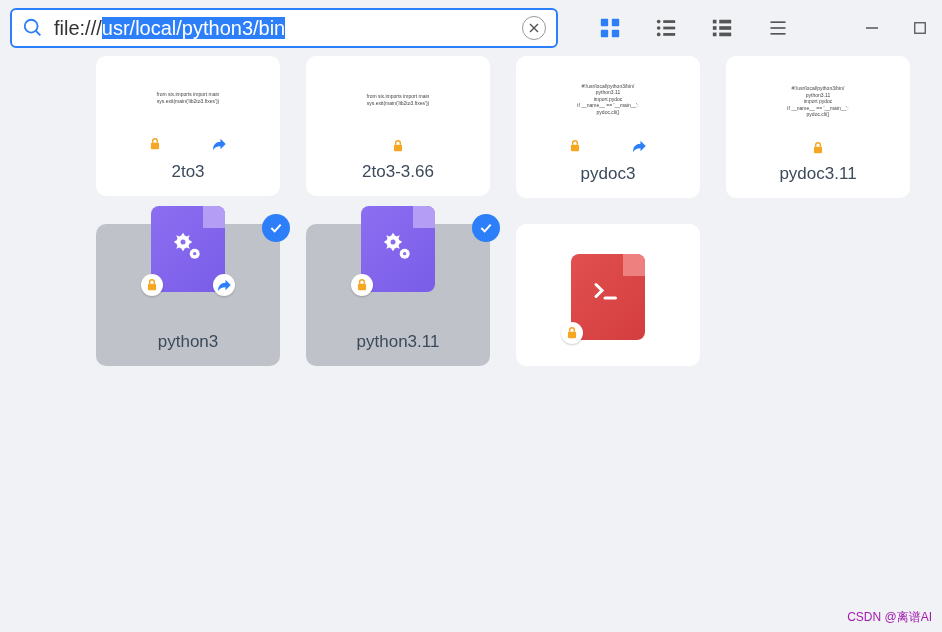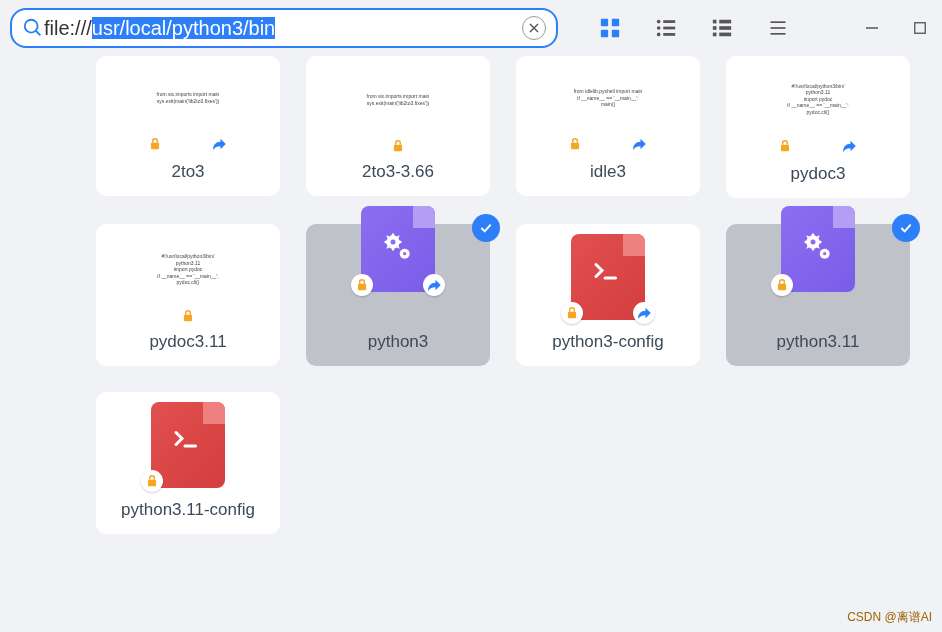--- a/index.html
+++ b/index.html
@@ -16,23 +16,23 @@
   padding: 8px 12px 8px 10px;
   background: #f0f2f5;
   gap: 16px;
 }
 .search-container {
   flex: 0 0 548px;
   display: flex;
   align-items: center;
   background: #fff;
   border: 2px solid #2d7ff9;
-  border-radius: 16px;
+  border-radius: 6px;
   padding: 6px 10px;
-  gap: 0;
+  gap: 10px;
 }
 .search-icon {
   width: 22px;
   height: 22px;
   display: flex;
   align-items: center;
   justify-content: center;
 }
 .search-input {
   flex: 1;
@@ -178,21 +178,21 @@
   top:-10px;right:-10px;
   width:28px;height:28px;
   background:#2d7ff9;
   border-radius:50%;
   display:flex;align-items:center;justify-content:center;
 }
 .watermark {
   position:absolute;
   bottom:6px;right:10px;
   font-size:12px;
-  color:#a16207;
+  color:#a21caf;
 }
 </style>
 </head>
 <body>
 
 <div class="toolbar">
   <div class="search-container">
     <span class="search-icon">
       <svg width="22" height="22" viewBox="0 0 24 24" fill="none" stroke="#2d7ff9" stroke-width="2">
           <circle cx="10" cy="10" r="7"></circle>
@@ -286,41 +286,20 @@
       </div>
       <div class="badges single">
         <span class="lock">
           <svg width="14" height="14" viewBox="0 0 24 24" fill="#f5a623">
             <rect x="5" y="10" width="14" height="11" rx="2"></rect>
             <path d="M8 10V7a4 4 0 018 0v3" fill="none" stroke="#f5a623" stroke-width="2.5"></path>
           </svg>
         </span>
       </div>
       <div class="label">2to3-3.66</div>
-    </div>
-    <div class="card cut">
-      <div class="thumb">
-        <div>from idlelib.pyshell import main</div>
-        <div>if __name__ == '__main__':</div>
-        <div>  main()</div>
-      </div>
-      <div class="badges">
-        <span class="lock">
-          <svg width="14" height="14" viewBox="0 0 24 24" fill="#f5a623">
-            <rect x="5" y="10" width="14" height="11" rx="2"></rect>
-            <path d="M8 10V7a4 4 0 018 0v3" fill="none" stroke="#f5a623" stroke-width="2.5"></path>
-          </svg>
-        </span>
-        <span class="share">
-          <svg width="18" height="18" viewBox="0 0 24 24" fill="#2d7ff9">
-            <path d="M14 5l7 7-7 7v-4c-5 0-8 2-10 5 0-7 4-11 10-11V5z"></path>
-          </svg>
-        </span>
-      </div>
-      <div class="label">idle3</div>
     </div>
     <div class="card">
       <div class="thumb">
         <div>#!/usr/local/python3/bin/</div>
         <div>python3.11</div>
         <div></div>
         <div>import pydoc</div>
         <div>if __name__ == '__main__':</div>
         <div>  pydoc.cli()</div>
       </div>
@@ -382,43 +361,20 @@
           </svg>
         </span>
       </div>
       <div class="label">python3</div>
       <span class="check">
         <svg width="16" height="16" viewBox="0 0 24 24" fill="none" stroke="#fff" stroke-width="3">
           <polyline points="5,12 10,17 19,7"></polyline>
         </svg>
       </span>
     </div>
-    <div class="card">
-      <div class="bigicon red">
-        <div class="sheet">
-          <div class="fold"></div>
-          <div class="gear"><svg width="36" height="36" viewBox="0 0 48 48" fill="none" stroke="#fff" stroke-width="4" stroke-linecap="round">
-              <polyline points="8,10 16,18 8,26"></polyline>
-              <line x1="20" y1="28" x2="34" y2="28"></line>
-            </svg></div>
-        </div>
-        <span class="corner-lock">
-          <svg width="14" height="14" viewBox="0 0 24 24" fill="#f5a623">
-            <rect x="5" y="10" width="14" height="11" rx="2"></rect>
-            <path d="M8 10V7a4 4 0 018 0v3" fill="none" stroke="#f5a623" stroke-width="2.5"></path>
-          </svg>
-        </span>
-        <span class="corner-share">
-          <svg width="18" height="18" viewBox="0 0 24 24" fill="#2d7ff9">
-            <path d="M14 5l7 7-7 7v-4c-5 0-8 2-10 5 0-7 4-11 10-11V5z"></path>
-          </svg>
-        </span>
-      </div>
-      <div class="label">python3-config</div>
-    </div>
     <div class="card selected">
       <div class="bigicon purple">
         <div class="sheet">
           <div class="fold"></div>
           <div class="gear"><svg width="40" height="40" viewBox="0 0 48 48" fill="#fff">
               <circle cx="18" cy="18" r="8"></circle>
               <circle cx="18" cy="18" r="3" fill="#8b6ef0"></circle>
               <path d="M18 7l2 3-2 3-2-3zM18 29l2-3-2-3-2 3zM7 18l3-2 3 2-3 2zM29 18l-3-2-3 2 3 2zM10 10l3 1 1 3-3-1zM26 26l-3-1-1-3 3 1zM10 26l1-3 3-1-1 3zM26 10l-1 3-3 1 1-3z"></path>
               <circle cx="32" cy="32" r="6"></circle>
               <circle cx="32" cy="32" r="2" fill="#8b6ef0"></circle>
@@ -447,17 +403,16 @@
               <line x1="20" y1="28" x2="34" y2="28"></line>
             </svg></div>
         </div>
         <span class="corner-lock">
           <svg width="14" height="14" viewBox="0 0 24 24" fill="#f5a623">
             <rect x="5" y="10" width="14" height="11" rx="2"></rect>
             <path d="M8 10V7a4 4 0 018 0v3" fill="none" stroke="#f5a623" stroke-width="2.5"></path>
           </svg>
         </span>
       </div>
-      <div class="label">python3.11-config</div>
     </div>
   </div>
 
 <div class="watermark">CSDN @离谱AI</div>
 
 </body></html>

